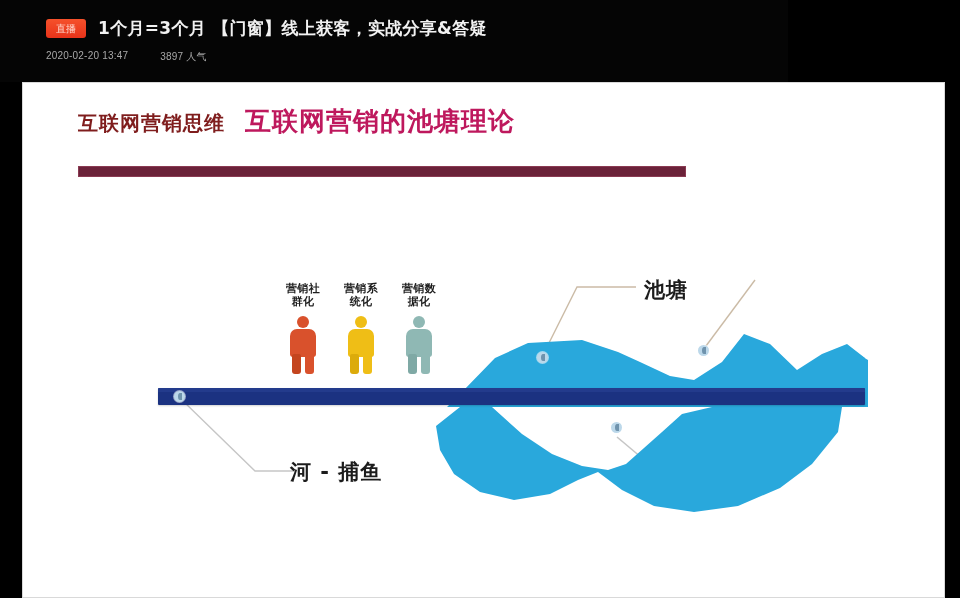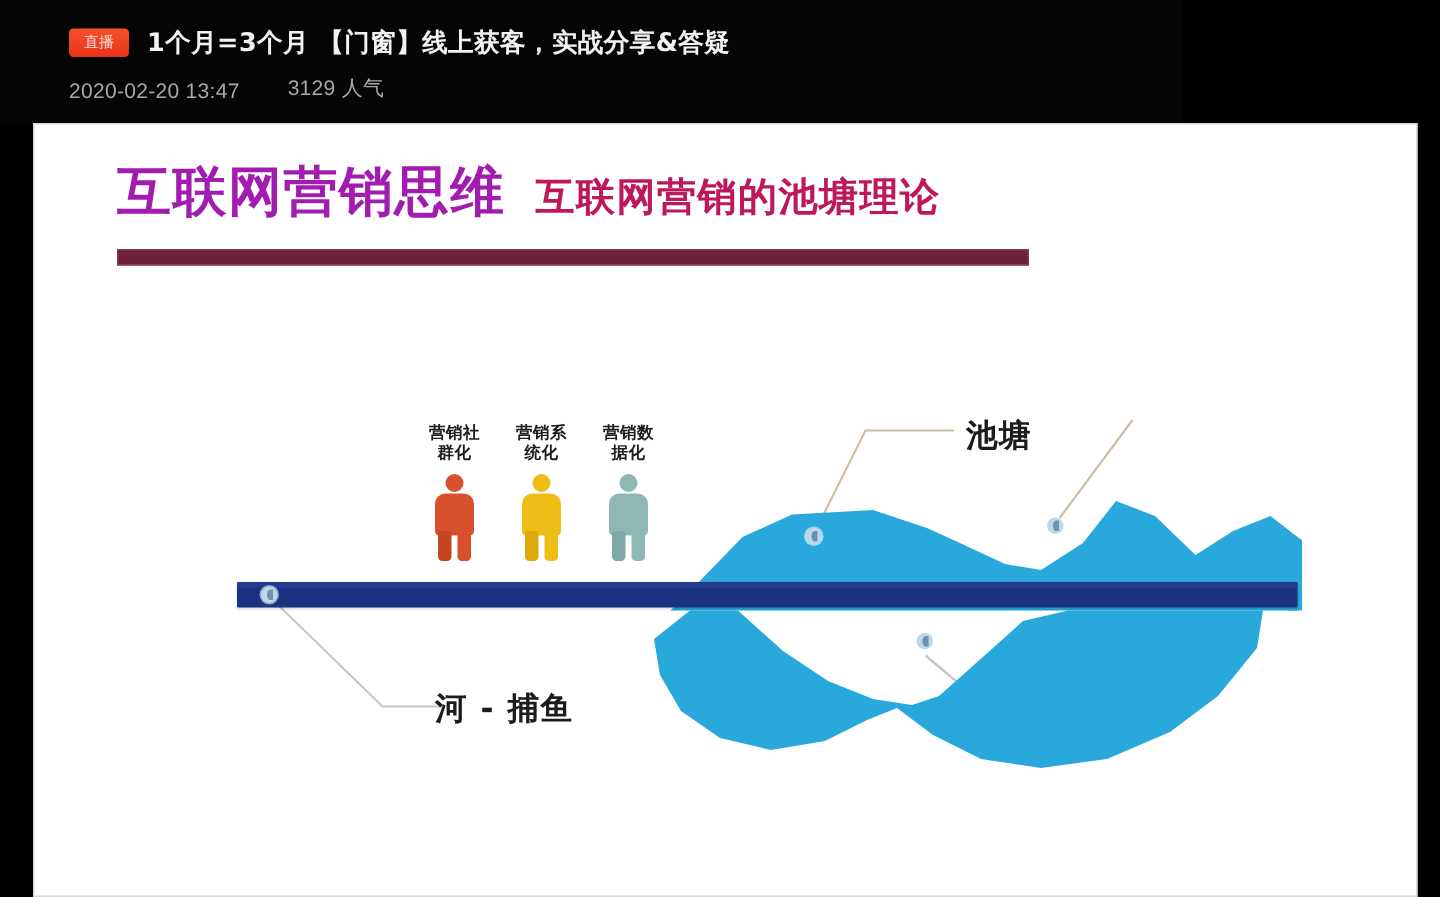--- a/index.html
+++ b/index.html
@@ -59,23 +59,23 @@
     font-weight: 700;
     letter-spacing: 0.3px;
     white-space: nowrap;
     font-family: "DejaVu Sans", "Liberation Sans", sans-serif;
   }
   #meta-row {
     position: absolute;
     left: 46px;
     top: 50px;
     display: flex;
-    align-items: flex-end;
+    align-items: flex-start;
     color: #a8a8a8;
-    font-size: 14px;
+    font-size: 10px;
     white-space: nowrap;
   }
   #meta-date { letter-spacing: 0.2px; }
   #meta-views { margin-left: 32px; letter-spacing: 0.2px; }
 
   
   #slide {
     position: absolute;
     left: 22px;
     top: 82px;
@@ -89,22 +89,22 @@
   
   #slide-heading {
     position: absolute;
     left: 56px;
     top: 22px;
     display: flex;
     align-items: baseline;
     white-space: nowrap;
   }
   #heading-main {
-    color: #a21caf;
-    font-size: 36px;
+    color: #7f1d1d;
+    font-size: 20px;
     font-weight: 700;
     letter-spacing: 1px;
     font-family: "DejaVu Sans", "Liberation Sans", sans-serif;
   }
   #heading-sub {
     margin-left: 20px;
     color: #be185d;
     font-size: 26px;
     font-weight: 700;
     letter-spacing: 1px;
@@ -210,21 +210,21 @@
 
   <div id="header">
 
     <div id="title-row">
       <div id="live-badge">直播</div>
       <div id="stream-title">1个月=3个月 【门窗】线上获客，实战分享&amp;答疑</div>
     </div>
 
     <div id="meta-row">
       <span id="meta-date">2020-02-20 13:47</span>
-      <span id="meta-views">3129 人气</span>
+      <span id="meta-views">3897 人气</span>
     </div>
 
   </div>
 
   <div id="slide">
 
     <div id="slide-heading">
       <span id="heading-main">互联网营销思维</span>
       <span id="heading-sub">互联网营销的池塘理论</span>
     </div>

